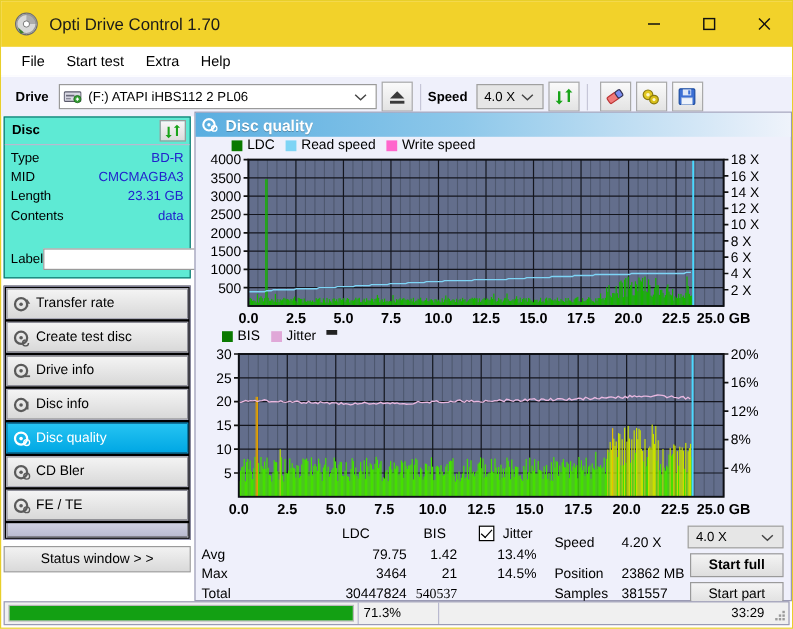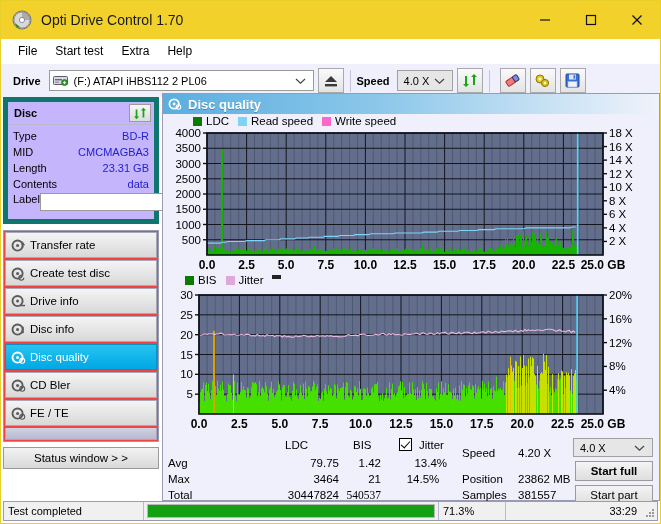--- a/index.html
+++ b/index.html
@@ -34,33 +34,33 @@
   .combo .arrow{width:16px;text-align:center;color:#333;font-size:9px;}
   .combo.flat{background:#e6e6e6;border:1px solid #a0a0a0;}
   .tbtn{
     width:26px;height:25px;border:1px solid #a9a9a9;background:linear-gradient(#fafafa,#e3e3e3);
     display:flex;align-items:center;justify-content:center;box-sizing:border-box;margin-left:4px;
   }
   .sep{width:1px;height:22px;background:#c6c6d8;margin:0 6px;}
 
   
   .leftpanel{position:absolute;left:2px;top:96px;width:156px;}
-  .discbox{border:5px solid #0f766e;background:#c4b5fd;box-sizing:border-box;}
+  .discbox{border:1px solid #0f766e;background:#5eead4;box-sizing:border-box;}
   .disc-head{display:flex;align-items:center;height:22px;border-bottom:1px solid #b9b9cf;padding:0 3px;}
   .disc-head .t{font-weight:bold;font-size:11px;flex:1;padding-left:3px;}
   .mini-btn{width:22px;height:18px;border:1px solid #9b9b9b;background:linear-gradient(#f7f7f7,#dcdcdc);display:flex;align-items:center;justify-content:center;box-sizing:border-box;}
   .disc-rows{padding:3px 5px 4px 5px;}
   .drow{display:flex;justify-content:space-between;align-items:center;height:16px;font-size:11px;}
   .drow .k{color:#000;}
   .drow .v{color:#2222cc;}
-  .labelrow{display:flex;height:22px;margin-top:1px;}
+  .labelrow{display:flex;align-items:center;height:22px;margin-top:17px;}
   .labelrow .k{width:40px;font-size:11px;}
   .textinput{flex:1;height:18px;border:1px solid #9a9a9a;background:#fff;margin-right:3px;box-sizing:border-box;}
 
-  .navlist{margin-top:6px;border:1px solid #9a9ab4;background:#ef4444;padding:1px;box-sizing:border-box;}
+  .navlist{margin-top:6px;border:1px solid #9a9ab4;background:#000000;padding:1px;box-sizing:border-box;}
   .navbtn{
     height:26px;display:flex;align-items:center;margin-bottom:2px;
     background:linear-gradient(#f4f4f4,#d8d8d8);border:1px solid #a8a8b4;box-sizing:border-box;
     font-size:11.5px;color:#000;
   }
   .navbtn:last-child{margin-bottom:0;}
   .navbtn .ico{width:24px;display:flex;align-items:center;justify-content:center;}
   .navbtn.active{background:linear-gradient(#26c4f2,#00a7e4);border:1px solid #0e8fc4;color:#fff;}
   .navfoot{height:12px;background:linear-gradient(#cfd0e2,#b9bad0);border:1px solid #a8a8b4;border-top:0;box-sizing:border-box;}
   .statusbtn{
@@ -1327,21 +1327,21 @@
       <span class="hdr" style="left:256px;top:4px;">Jitter</span>
 
       <span class="hdr" style="left:5px;top:22px;">Avg</span>
       <span class="hdr val" style="left:122px;top:22px;width:54px;text-align:right;">79.75</span>
       <span class="hdr val" style="left:180px;top:22px;width:38px;text-align:right;">1.42</span>
       <span class="hdr val" style="left:236px;top:22px;width:48px;text-align:right;">13.4%</span>
 
       <span class="hdr" style="left:5px;top:38px;">Max</span>
       <span class="hdr val" style="left:122px;top:38px;width:54px;text-align:right;">3464</span>
       <span class="hdr val" style="left:180px;top:38px;width:38px;text-align:right;">21</span>
-      <span class="hdr val" style="left:236px;top:38px;width:48px;text-align:center;">14.5%</span>
+      <span class="hdr val" style="left:236px;top:38px;width:48px;text-align:right;">14.5%</span>
 
       <span class="hdr" style="left:5px;top:54px;">Total</span>
       <span class="hdr val" style="left:60px;top:54px;width:116px;text-align:right;">30447824</span>
       <span class="hdr val" style="left:178px;top:54px;width:40px;text-align:right;font-family:Liberation Serif, serif;">540537</span>
 
       <span class="hdr" style="left:299px;top:12px;">Speed</span>
       <span class="hdr val" style="left:355px;top:12px;">4.20 X</span>
       <span class="hdr" style="left:299px;top:38px;">Position</span>
       <span class="hdr val" style="left:355px;top:38px;">23862 MB</span>
       <span class="hdr" style="left:299px;top:54px;">Samples</span>
@@ -1354,21 +1354,20 @@
               <path d="M1 2 L5.5 6.2 L10 2" fill="none" stroke="#444" stroke-width="1.2"></path>
             </svg>
         </span>
       </div>
       <div class="btn" style="position:absolute;left:412px;top:26px;width:78px;height:20px;font-weight:bold;">Start full</div>
       <div class="btn" style="position:absolute;left:412px;top:50px;width:78px;height:20px;">Start part</div>
     </div>
   </div>
 
   <div class="statusbar">
-    <div class="sb-cell" style="width:140px;">Test completed</div>
     <div class="progress">
         <i id="prog-fill" style="width: 100%;"></i>
       </div>
     <div class="sb-cell" style="width:68px;border-left:1px solid #b9b9cf;">71.3%</div>
     <div class="sb-cell" style="flex:1;justify-content:flex-end;border-right:0;padding-right:20px;">33:29</div>
     <div class="grip">
       <svg width="10" height="10" viewBox="0 0 10 10">
         <g fill="#9a9a9a">
             <rect x="7" y="7" width="2" height="2"></rect>
             <rect x="4" y="7" width="2" height="2"></rect>

